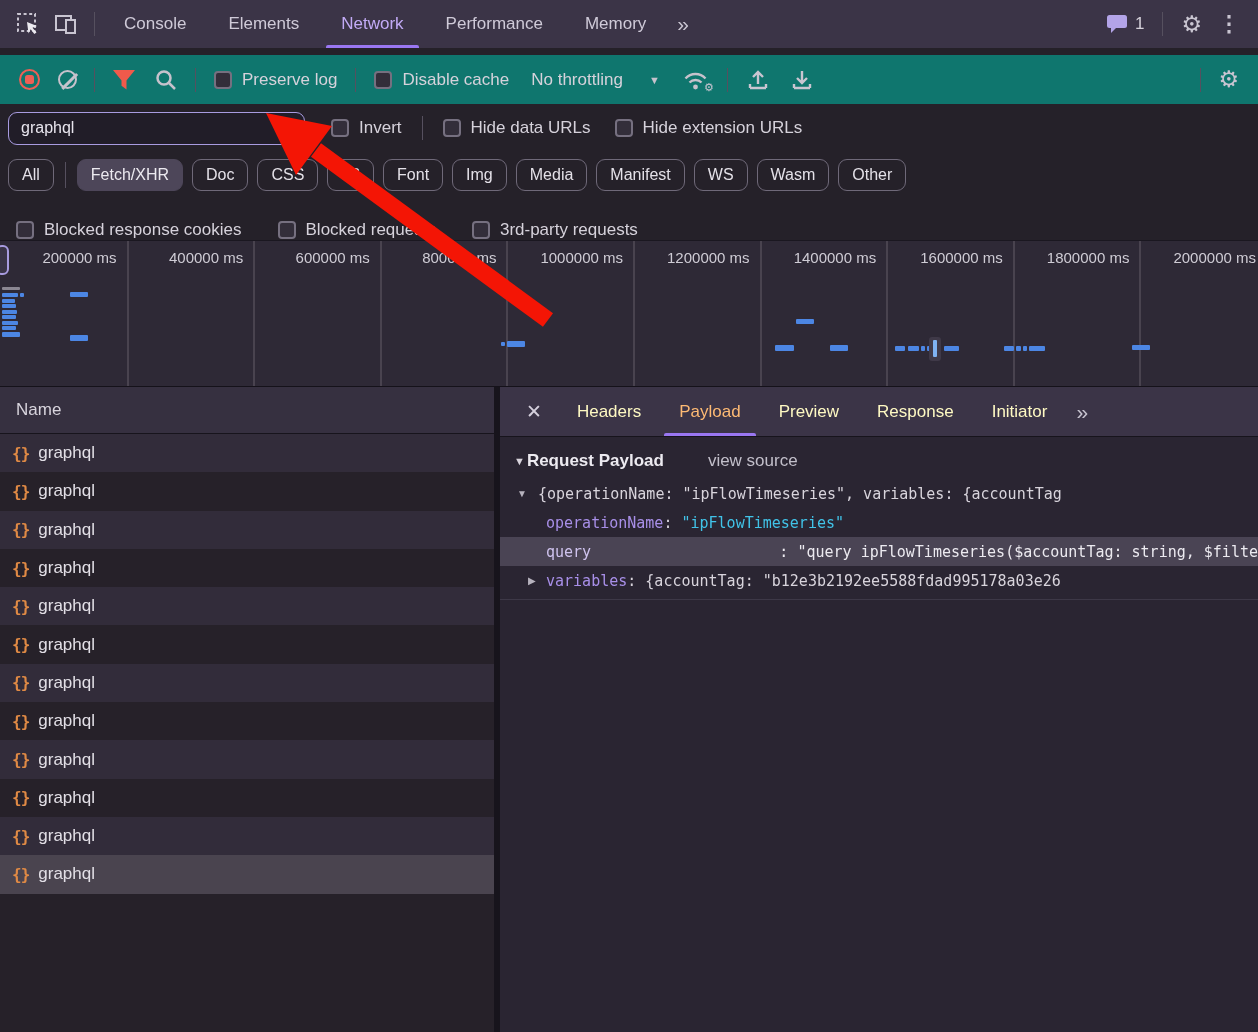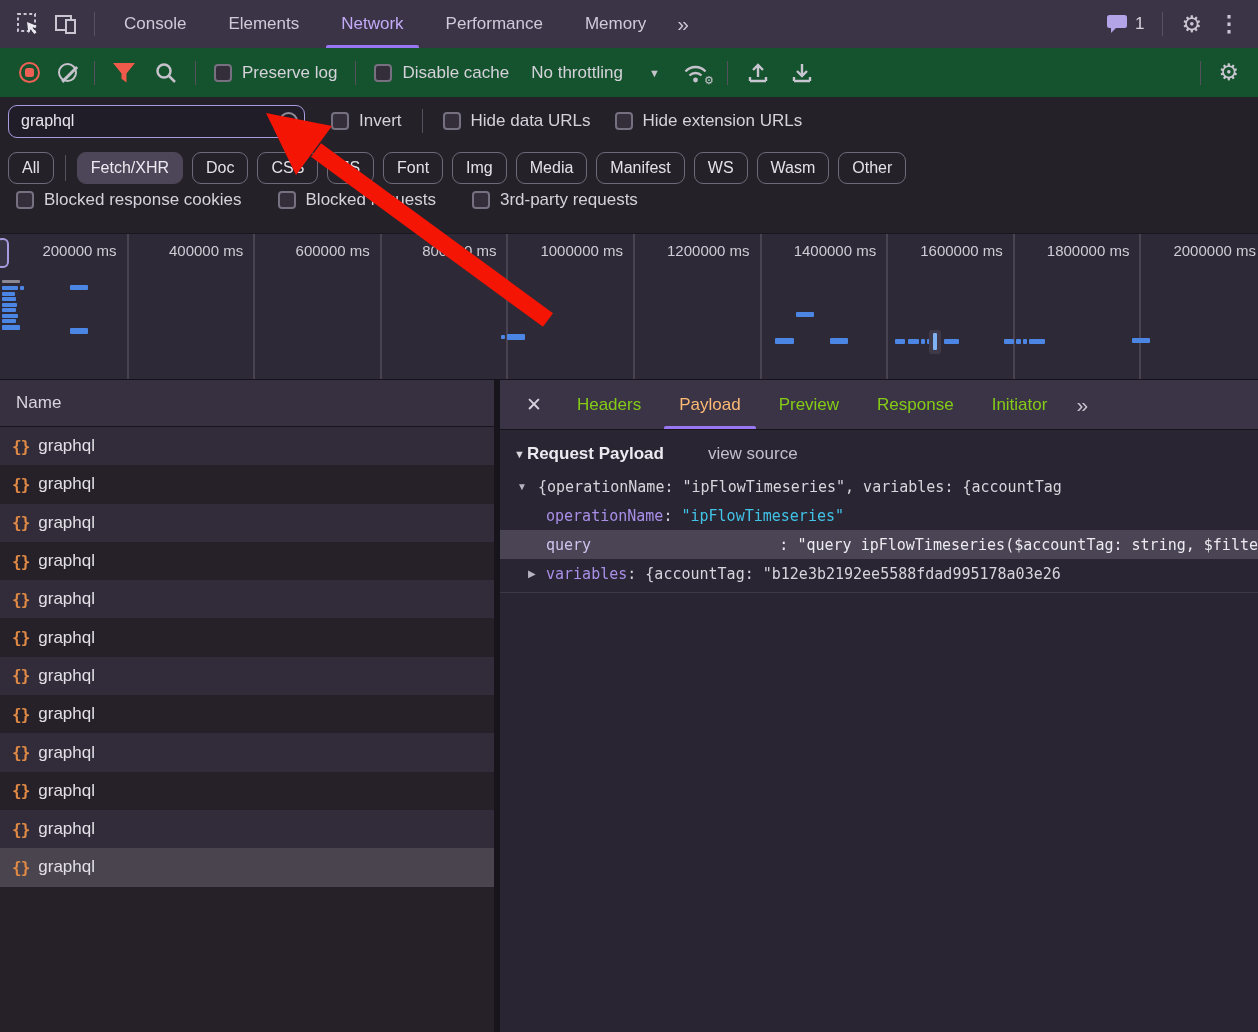--- a/index.html
+++ b/index.html
@@ -18,21 +18,21 @@
   .ttab.active::after{content:"";position:absolute;left:6px;right:6px;bottom:0;height:3px;
         background:#9a77f2;border-radius:2px 2px 0 0;}
   .more-glyph{font-size:21px;color:#c9c5d1;padding:0 10px;letter-spacing:-2px;}
   .tb-right{margin-left:auto;display:flex;align-items:center;gap:10px;padding-right:4px;}
   .msg-wrap{display:flex;align-items:center;gap:7px;}
   .msg-count{font-size:17px;color:#d6d2db;}
   .gear{font-size:23px;color:#c9c5d1;line-height:1;}
   .kebab{font-size:22px;color:#c9c5d1;font-weight:bold;padding:0 6px;}
 
   
-  .toolbar{height:49px;display:flex;align-items:center;padding:0 10px;background:#14532d;}
+  .toolbar{height:49px;display:flex;align-items:center;padding:0 10px;background:#0f766e;margin-top:7px;}
   .tool{display:flex;align-items:center;justify-content:center;flex:none;margin:0 9px;}
   .rec-outer{width:21px;height:21px;border:2.5px solid #ee5f55;border-radius:50%;
              display:flex;align-items:center;justify-content:center;}
   .rec-inner{width:9px;height:9px;background:#ee5f55;border-radius:2.5px;}
   .block{width:19px;height:19px;border:2.5px solid #c6c2cc;border-radius:50%;position:relative;}
   .block::after{content:"";position:absolute;left:-1px;top:8px;width:21px;height:2.5px;
                 background:#c6c2cc;transform:rotate(-45deg);}
   .chk{width:18px;height:18px;border:2px solid #767080;border-radius:4px;background:#332e3a;flex:none;}
   .chklbl{display:flex;align-items:center;gap:10px;font-size:17px;color:#d6d2db;margin:0 10px;}
   .throttle{display:flex;align-items:center;gap:26px;font-size:17px;color:#d6d2db;margin:0 12px;}
@@ -53,21 +53,21 @@
   .filterrow .chklbl{margin:0 12px;}
 
   
   .pillsrow{height:45px;display:flex;align-items:center;padding:0 8px;background:#252129;gap:9px;}
   .pill{height:32px;display:flex;align-items:center;padding:0 13px;border:1.5px solid #6f6979;
         border-radius:9px;font-size:16px;font-weight:500;color:#e4e1e8;}
   .pill.active{background:#4d4659;border-color:#4d4659;color:#eceaf0;}
   .pilldiv{height:26px;margin:0 2px;}
 
   
-  .optsrow{height:43px;display:flex;align-items:flex-start;padding:0 16px;background:#252129;gap:36px;}
+  .optsrow{height:43px;display:flex;align-items:flex-end;padding:0 16px;background:#252129;gap:36px;}
 
   
   .timeline{position:relative;height:147px;background:#2e2936;border-top:1px solid #1a1720;
             border-bottom:1px solid #15121a;overflow:hidden;}
   .tl-label{position:absolute;top:8px;text-align:right;font-size:15px;color:#cfccd5;}
   .tl-grid{position:absolute;top:0;bottom:0;width:2px;background:#49434f;}
   .wbar{position:absolute;background:#4c86e4;border-radius:1px;}
   .tl-handle{position:absolute;left:-4px;top:4px;width:13px;height:30px;border:2px solid #a89be0;
              border-radius:6px;background:#3a3447;}
 
@@ -85,21 +85,21 @@
   .req-row.selected{background:#4a444f;}
   .json-icon{color:#e08a45;font-family:"DejaVu Sans Mono",monospace;font-weight:bold;
              font-size:16px;letter-spacing:-1px;}
 
   
   .right{flex:1;display:flex;flex-direction:column;background:#2a2532;min-width:0;}
   .detail-tabbar{height:50px;background:#3b3447;display:flex;align-items:center;
                  border-bottom:1px solid #17141c;padding:0 10px;}
   .dclose{font-size:19px;color:#d5d0dd;padding:0 16px;}
   #detail-tabs-labels{display:flex;align-items:stretch;height:100%;}
-  .dtab{display:flex;align-items:center;padding:0 19px;font-size:17px;color:#84cc16;position:relative;}
+  .dtab{display:flex;align-items:center;padding:0 19px;font-size:17px;color:#fef9c3;position:relative;}
   .dtab.active{color:#fdba74;}
   .dtab.active::after{content:"";position:absolute;left:4px;right:4px;bottom:0;height:3px;
                       background:#9a77f2;border-radius:2px 2px 0 0;}
   .payload-head{display:flex;align-items:center;padding:14px 0 8px 14px;}
   .ph-toggle{font-size:11px;color:#d8d4dc;margin-right:2px;}
   .ph-title{font-size:17px;font-weight:bold;color:#eceaf0;}
   .ph-viewsource{font-size:17px;color:#c2bfca;margin-left:44px;}
   #payload-lines{font-family:"DejaVu Sans Mono","Liberation Mono",monospace;font-size:15px;
                  border-bottom:1px solid #3d3847;padding-bottom:4px;}
   .pline{position:relative;height:29px;display:flex;align-items:center;white-space:pre;

